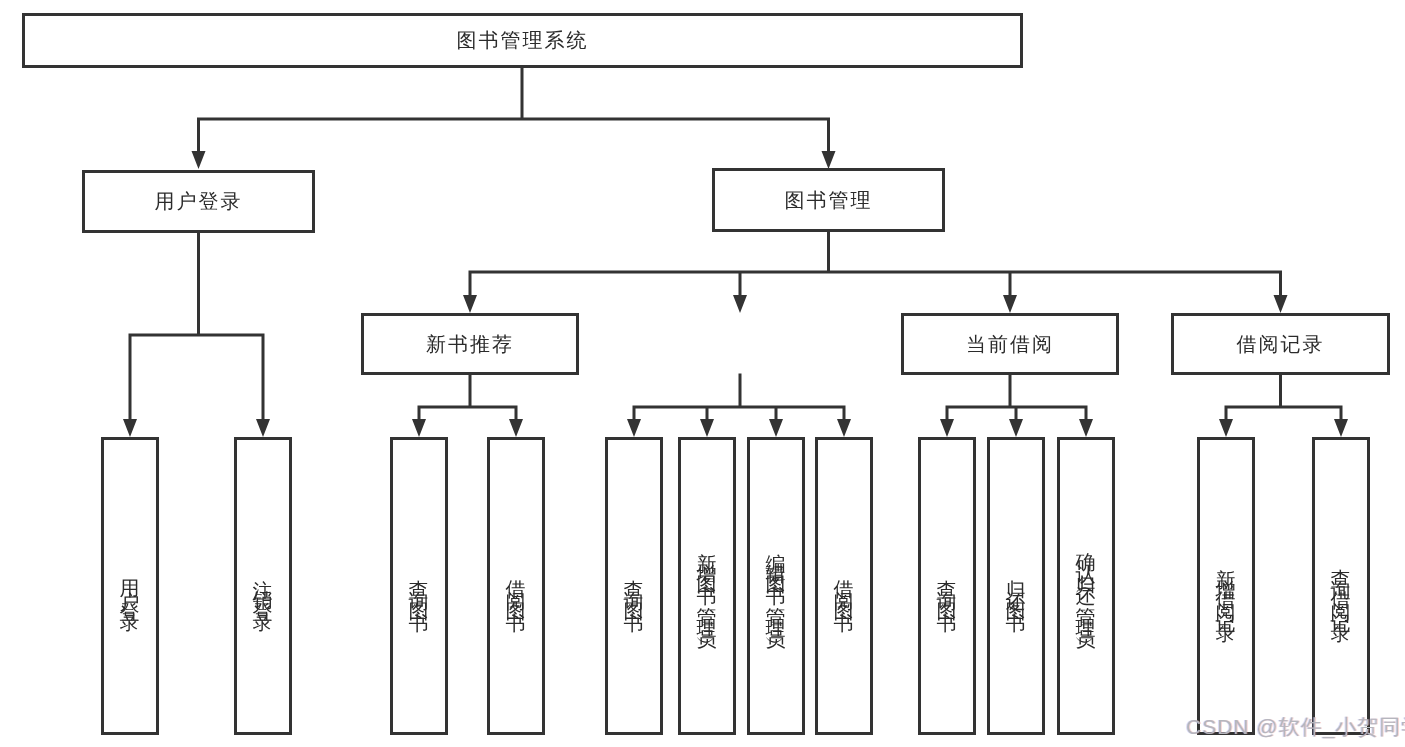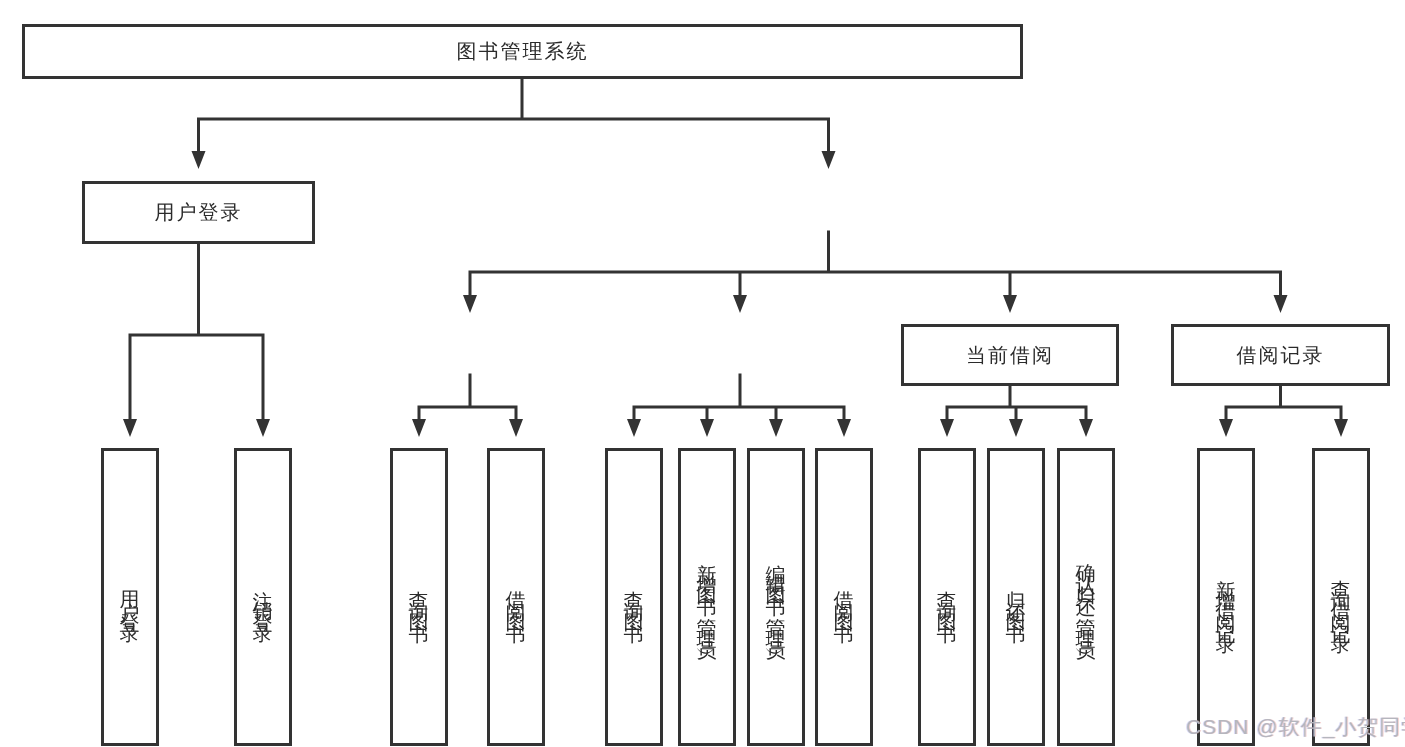--- a/index.html
+++ b/index.html
@@ -17,21 +17,20 @@
     position:absolute;
     box-sizing:border-box;
     background:#ffffff;
     border:3px solid #333333;
     display:flex;align-items:center;justify-content:center;
     color:#2b2b2b;
     font-size:20px;
     letter-spacing:2px;
     text-align:center;
     white-space:nowrap;
-    margin-top:11px;
   }
   .leaf{
     writing-mode:vertical-rl;
     letter-spacing:11px;
     font-size:20px;
     white-space:normal;
     line-height:1;
   }
   #watermark{
     position:absolute;
@@ -86,21 +85,27 @@
     </g>
   </svg>
 
   <div class="node" style="left:22px;top:13px;width:1001px;height:55px">
     <span>图书管理系统</span>
   </div>
 
   <div class="node" style="left:82px;top:170px;width:233px;height:63px">
     <span>用户登录</span>
   </div>
+  <div class="node" style="left:712px;top:168px;width:233px;height:64px">
+    <span>图书管理</span>
+  </div>
 
+  <div class="node" style="left:361px;top:313px;width:218px;height:62px">
+    <span>新书推荐</span>
+  </div>
   <div class="node" style="left:1171px;top:313px;width:219px;height:62px">
     <span>借阅记录</span>
   </div>
   <div class="node" style="left:901px;top:313px;width:218px;height:62px">
     <span>当前借阅</span>
   </div>
 
   <div class="node leaf" style="left:101px;top:437px;width:58px;height:298px">
     <span>用户登录</span>
   </div>

